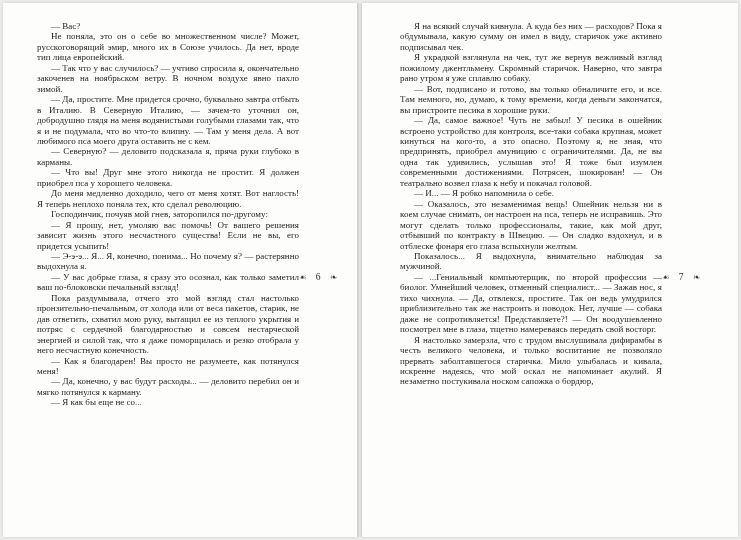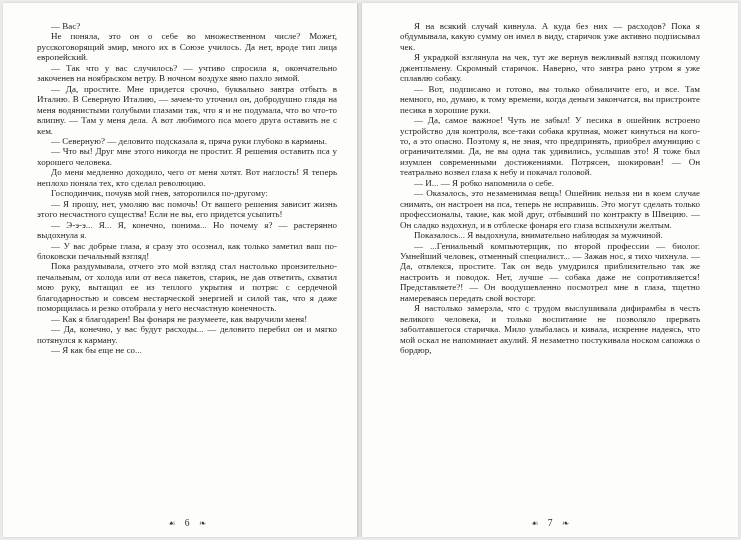--- a/index.html
+++ b/index.html
@@ -15,21 +15,20 @@
     display: flex;
     padding: 3px;
     font-family: "Liberation Serif", "DejaVu Serif", serif;
     overflow: hidden;
   }
   .page {
     flex: 1 1 0;
     background: #fdfdfc;
     box-sizing: border-box;
     display: flex;
-    flex-direction: column;
     box-shadow: 0 0 3px rgba(0,0,0,0.12);
     overflow: hidden;
   }
   .page.left  { padding: 18px 20px 8px 34px; }
   .page.right { padding: 18px 38px 8px 38px; }
   .gutter {
     width: 5px;
     flex: 0 0 auto;
     background: linear-gradient(to right, rgba(0,0,0,0.10), rgba(0,0,0,0.02) 60%, rgba(0,0,0,0.08));
   }
@@ -69,28 +68,28 @@
 
 <div class="spread">
 
   <div class="page left">
     <div class="page-body">
         <p class="para">— Вас?</p>
         <p class="para">Не поняла, это он о себе во множественном числе? Может, русскоговорящий эмир, много их в Союзе училось. Да нет, вроде тип лица европейский.</p>
         <p class="para">— Так что у вас случилось? — учтиво спросила я, окончательно закоченев на ноябрьском ветру. В ночном воздухе явно пахло зимой.</p>
         <p class="para">— Да, простите. Мне придется срочно, буквально завтра отбыть в Италию. В Северную Италию, — зачем-то уточнил он, добродушно глядя на меня водянистыми голубыми глазами так, что я и не подумала, что во что-то влипну. — Там у меня дела. А вот любимого пса моего друга оставить не с кем.</p>
         <p class="para">— Северную? — деловито подсказала я, пряча руки глубоко в карманы.</p>
-        <p class="para">— Что вы! Друг мне этого никогда не простит. Я решения оставить пса у хорошего человека.</p>
+        <p class="para">— Что вы! Друг мне этого никогда не простит. Я должен приобрел пса у хорошего человека.</p>
         <p class="para">До меня медленно доходило, чего от меня хотят. Вот наглость! Я теперь неплохо поняла тех, кто сделал революцию.</p>
         <p class="para">Господинчик, почуяв мой гнев, заторопился по-другому:</p>
         <p class="para">— Я прошу, нет, умоляю вас помочь! От вашего решения зависит жизнь этого несчастного существа! Если не вы, его придется усыпить!</p>
         <p class="para">— Э-э-э... Я... Я, конечно, понима... Но почему я? — растерянно выдохнула я.</p>
         <p class="para">— У вас добрые глаза, я сразу это осознал, как только заметил ваш по-блоковски печальный взгляд!</p>
         <p class="para">Пока раздумывала, отчего это мой взгляд стал настолько пронзительно-печальным, от холода или от веса пакетов, старик, не дав ответить, схватил мою руку, вытащил ее из теплого укрытия и потряс с сердечной благодарностью и совсем нестарческой энергией и силой так, что я даже поморщилась и резко отобрала у него несчастную конечность.</p>
-        <p class="para">— Как я благодарен! Вы фонаря не разумеете, как выручили меня!</p>
+        <p class="para">— Как я благодарен! Вы просто не разумеете, как потянулся меня!</p>
         <p class="para">— Да, конечно, у вас будут расходы... — деловито перебил он и мягко потянулся к карману.</p>
         <p class="para">— Я как бы еще не со...</p>
       </div>
     <div class="page-footer">
       <span class="orn">☙</span>
       <span class="pnum">6</span>
       <span class="orn">❧</span>
     </div>
   </div>
 

